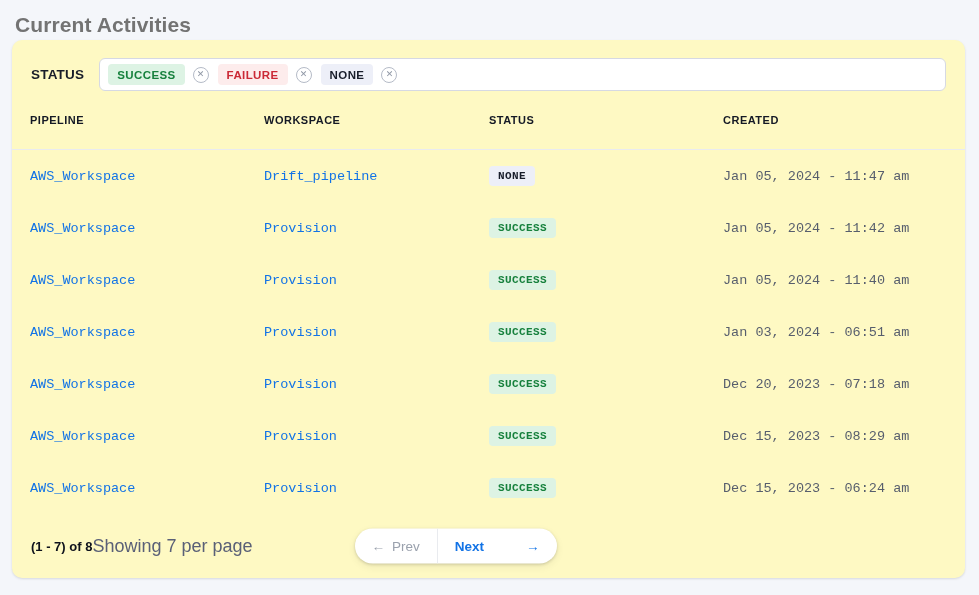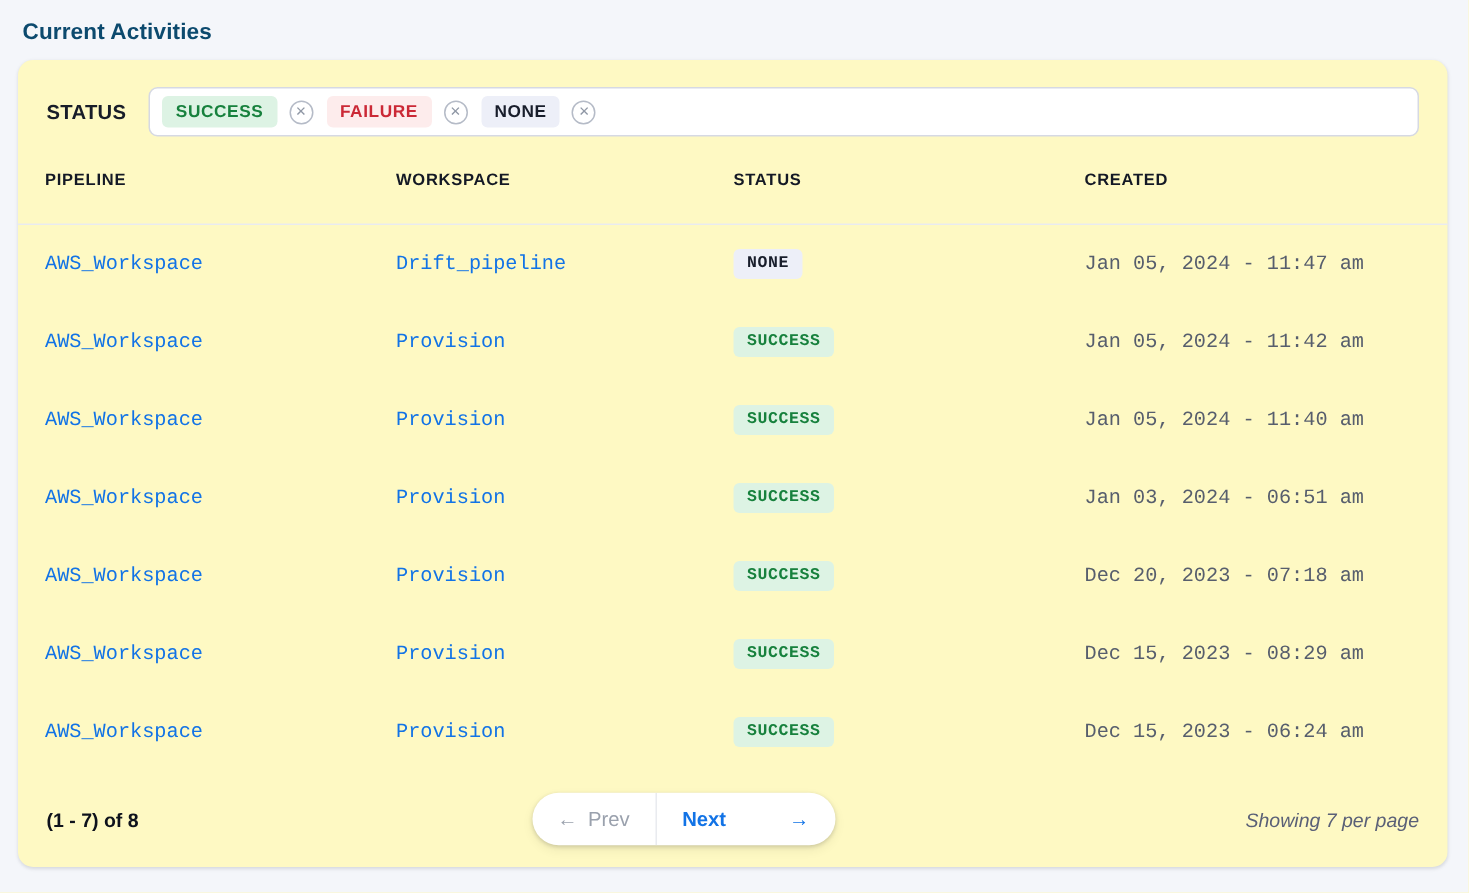--- a/index.html
+++ b/index.html
@@ -6,21 +6,21 @@
   html,body { width:979px; height:595px; }
   body {
     background:#f4f6fa;
     font-family:"Liberation Sans", sans-serif;
     position:relative;
     overflow:hidden;
     color:#11151f;
   }
   .page-title {
     position:absolute; left:15px; top:13px;
-    font-size:15px; font-weight:700; color:#0c4a6e;
+    font-size:21px; font-weight:700; color:#737373;
     letter-spacing:.1px;
   }
   .card {
     position:absolute; left:12px; top:40px;
     width:953px; height:538px;
     background:#fef9c3; border-radius:10px;
     box-shadow:0 1px 2px rgba(16,24,40,.05), 0 1px 3px rgba(16,24,40,.08);
   }
   
   .filter-row {
@@ -76,25 +76,25 @@
     display:inline-block; justify-self:start;
     padding:4px 9px; border-radius:4px;
     font-size:11px; font-weight:700; letter-spacing:.4px;
   }
   .badge-success { background:var(--success-bg); color:var(--success-text); }
   .badge-none    { background:var(--none-bg);    color:var(--none-text); }
   .cell-created { color:#575e6d; }
   
   .footer {
     position:absolute; left:0; right:0; bottom:0; height:64px;
-    display:flex; align-items:center; justify-content:space-between;
+    display:flex; align-items:center; 
     padding:0 19px;
   }
   .range-text { font-size:13px; font-weight:600; color:#0e121c; }
-  .per-page-text { font-size:13px; color:#5a6077;font-style:italic; }
+  .per-page-text { font-size:18px; color:#5a6077; }
   .pager {
     position:absolute; left:50%; top:50%;
     transform:translate(calc(-50% - 33px), -50%);
     display:flex; background:#fff; border-radius:20px;
     box-shadow:0 1px 3px rgba(0,0,0,.16), 0 3px 8px rgba(0,0,0,.07);
     overflow:hidden; height:35px;
   }
   .pager-btn {
     display:flex; align-items:center; gap:7px;
     padding:0 17px; font-size:13.5px;

